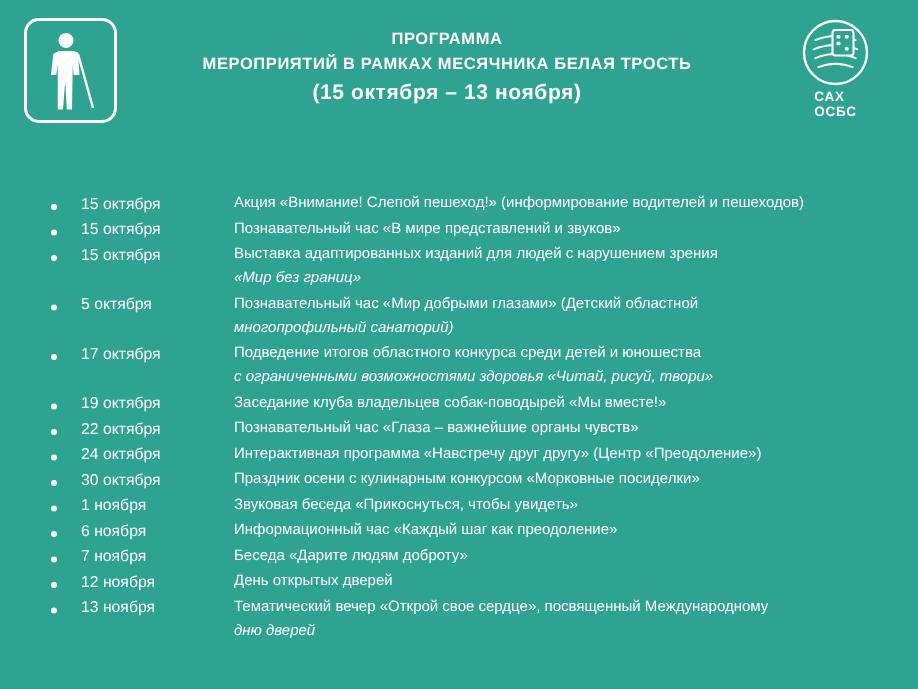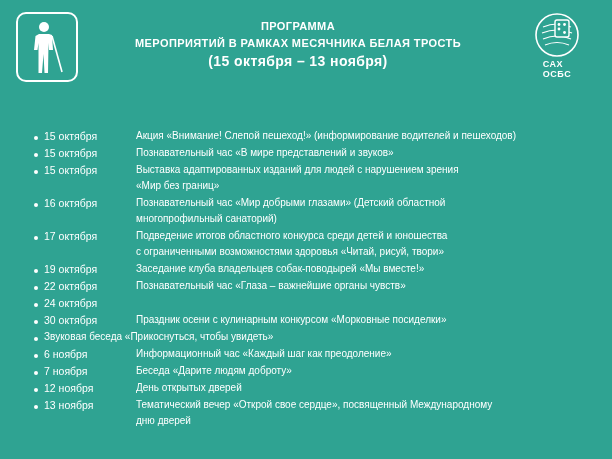--- a/index.html
+++ b/index.html
@@ -86,20 +86,21 @@
   .list {
     position: absolute;
     top: 128px;
     left: 34px;
     right: 16px;
   }
   .row {
     display: flex;
     align-items: flex-start;
     margin-bottom: 1px;
+    gap: 10px;
   }
   .bullet {
     flex: 0 0 auto;
     width: 10px;
     padding-top: 5px;
     font-size: 9px;
     line-height: 9px;
     color: #ffffff;
   }
   .bullet span {
@@ -118,20 +119,21 @@
     white-space: nowrap;
   }
   .desc {
     flex: 1 1 auto;
     font-size: 10px;
     line-height: 16px;
     color: #ffffff;
   }
   .desc .cont {
     display: block;
+    font-style: italic;
   }
 </style>
 </head>
 <body>
 
 <div class="page">
 
   <div class="header">
 
     <div class="logo-badge">
@@ -199,21 +201,21 @@
       <div class="bullet"><span></span></div>
       <div class="date">15 октября</div>
       <div class="desc">
         <span>Выставка адаптированных изданий для людей с нарушением зрения</span>
         <span class="cont">«Мир без границ»</span>
       </div>
     </div>
 
     <div class="row">
       <div class="bullet"><span></span></div>
-      <div class="date">16 октября</div>
+      <div class="date">5 октября</div>
       <div class="desc">
         <span>Познавательный час «Мир добрыми глазами» (Детский областной</span>
         <span class="cont">многопрофильный санаторий)</span>
       </div>
     </div>
 
     <div class="row">
       <div class="bullet"><span></span></div>
       <div class="date">17 октября</div>
       <div class="desc">
@@ -236,33 +238,38 @@
       <div class="date">22 октября</div>
       <div class="desc">
         <span>Познавательный час «Глаза – важнейшие органы чувств»</span>
         <span class="cont"></span>
       </div>
     </div>
 
     <div class="row">
       <div class="bullet"><span></span></div>
       <div class="date">24 октября</div>
+      <div class="desc">
+        <span>Интерактивная программа «Навстречу друг другу» (Центр «Преодоление»)</span>
+        <span class="cont"></span>
+      </div>
     </div>
 
     <div class="row">
       <div class="bullet"><span></span></div>
       <div class="date">30 октября</div>
       <div class="desc">
         <span>Праздник осени с кулинарным конкурсом «Морковные посиделки»</span>
         <span class="cont"></span>
       </div>
     </div>
 
     <div class="row">
       <div class="bullet"><span></span></div>
+      <div class="date">1 ноября</div>
       <div class="desc">
         <span>Звуковая беседа «Прикоснуться, чтобы увидеть»</span>
         <span class="cont"></span>
       </div>
     </div>
 
     <div class="row">
       <div class="bullet"><span></span></div>
       <div class="date">6 ноября</div>
       <div class="desc">

